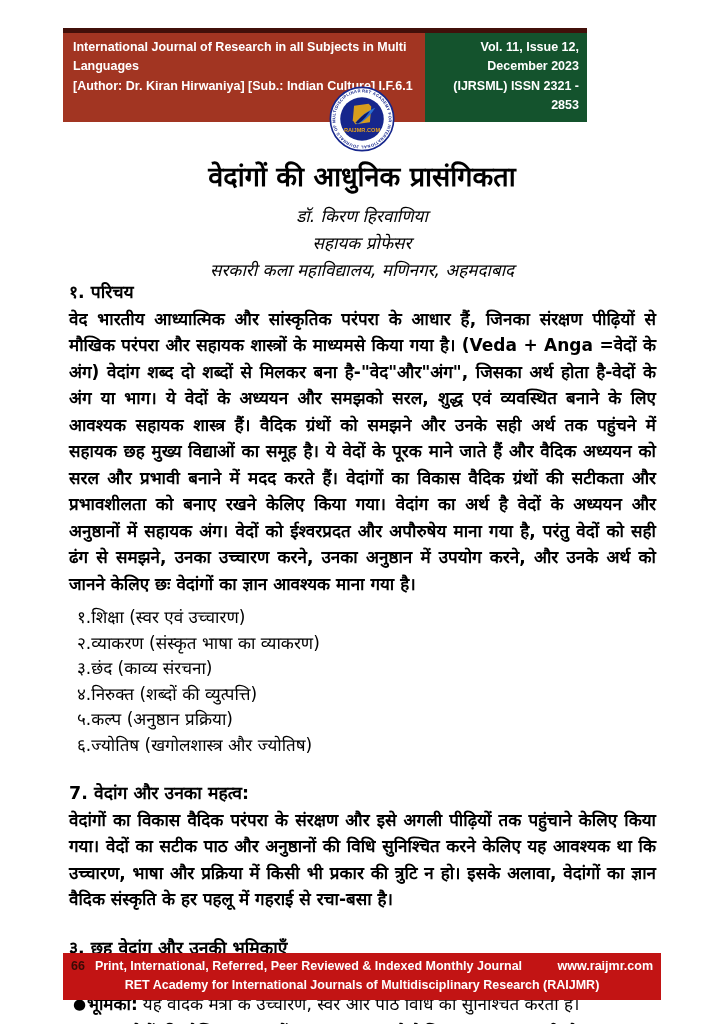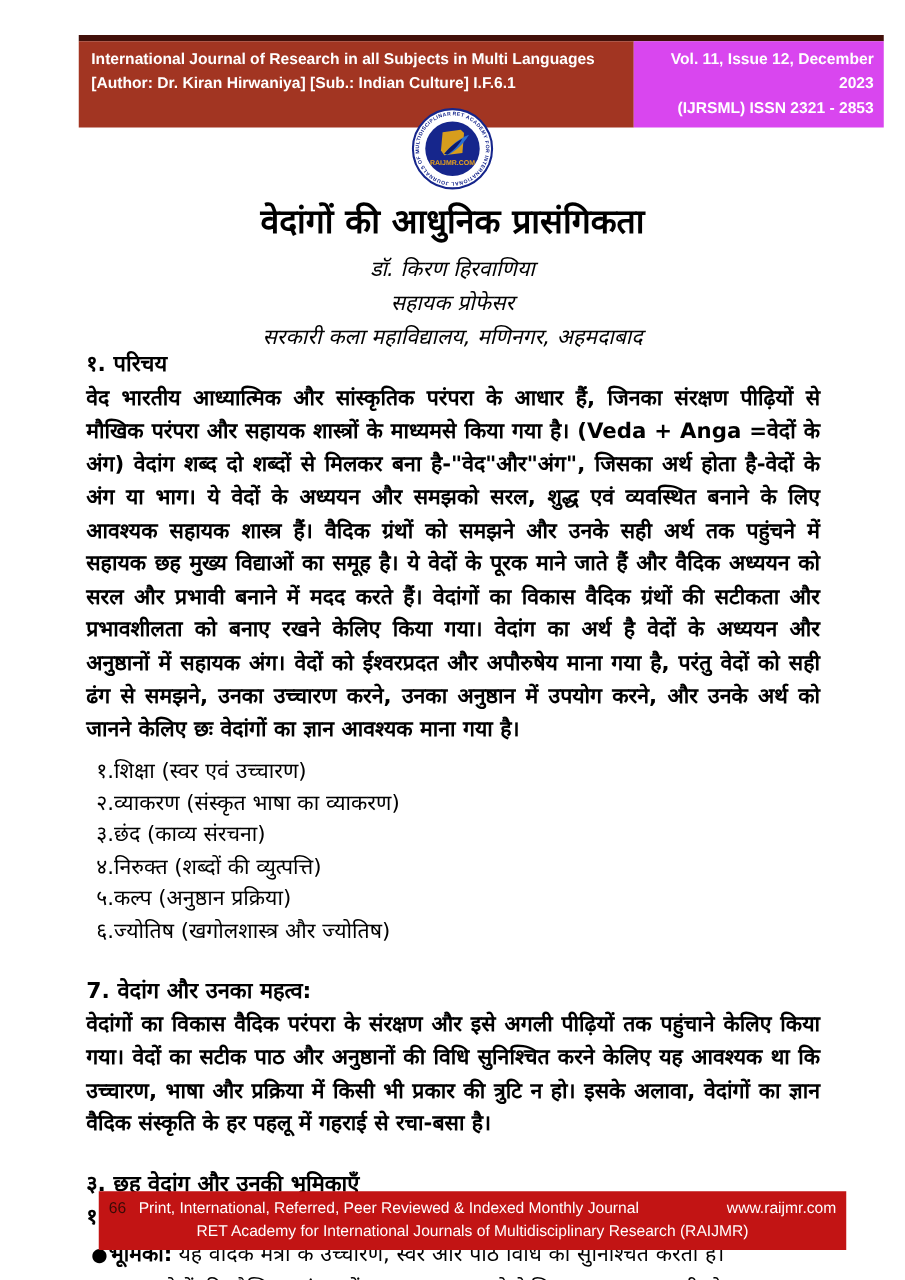--- a/index.html
+++ b/index.html
@@ -11,36 +11,36 @@
     margin: 0 auto;
     background: #ffffff;
     font-family: "DejaVu Sans", "Liberation Sans", sans-serif;
     color: #111;
     overflow: hidden;
   }
   
   .header {
     position: absolute;
     left: 63px; top: 28px;
-    width: 644px;
+    width: 524px;
     border-top: 5px solid #42100a;
     display: flex;
   }
   .header-left {
     background: #a23522;
     color: #fff;
     width: 69%;
     padding: 5px 8px 6px 10px;
     font-family: "Liberation Sans", "DejaVu Sans", sans-serif;
     font-weight: bold;
     font-size: 12.5px;
     line-height: 1.55;
   }
   .header-right {
-    background: #d946ef;
+    background: #14532d;
     color: #fff;
     width: 31%;
     padding: 5px 8px 6px 6px;
     font-family: "Liberation Sans", "DejaVu Sans", sans-serif;
     font-weight: bold;
     font-size: 12.5px;
     line-height: 1.55;
     text-align: right;
   }
   
@@ -109,25 +109,24 @@
   }
   .bullet-label { font-weight: bold; margin-right: 5px; white-space: nowrap; }
   
   .footer {
     position: absolute;
     left: 63px; top: 953px;
     width: 598px;
     background: #c21414;
     color: #fff;
     font-family: "Liberation Sans", "DejaVu Sans", sans-serif;
-    font-weight: normal;
+    font-weight: bold;
     font-size: 12.5px;
     line-height: 1.5;
     padding: 4px 8px 5px 8px;
-    margin-left: 16px;
   }
   .footer-line1 { display: flex; align-items: baseline; }
   .footer-page-number { color: #3a0b06; margin-right: 10px; }
   .footer-journal-type { flex: 1; }
   .footer-website { color: #ffffff; }
   .footer-line2 { text-align: center; }
 </style>
 </head>
 <body>
 

